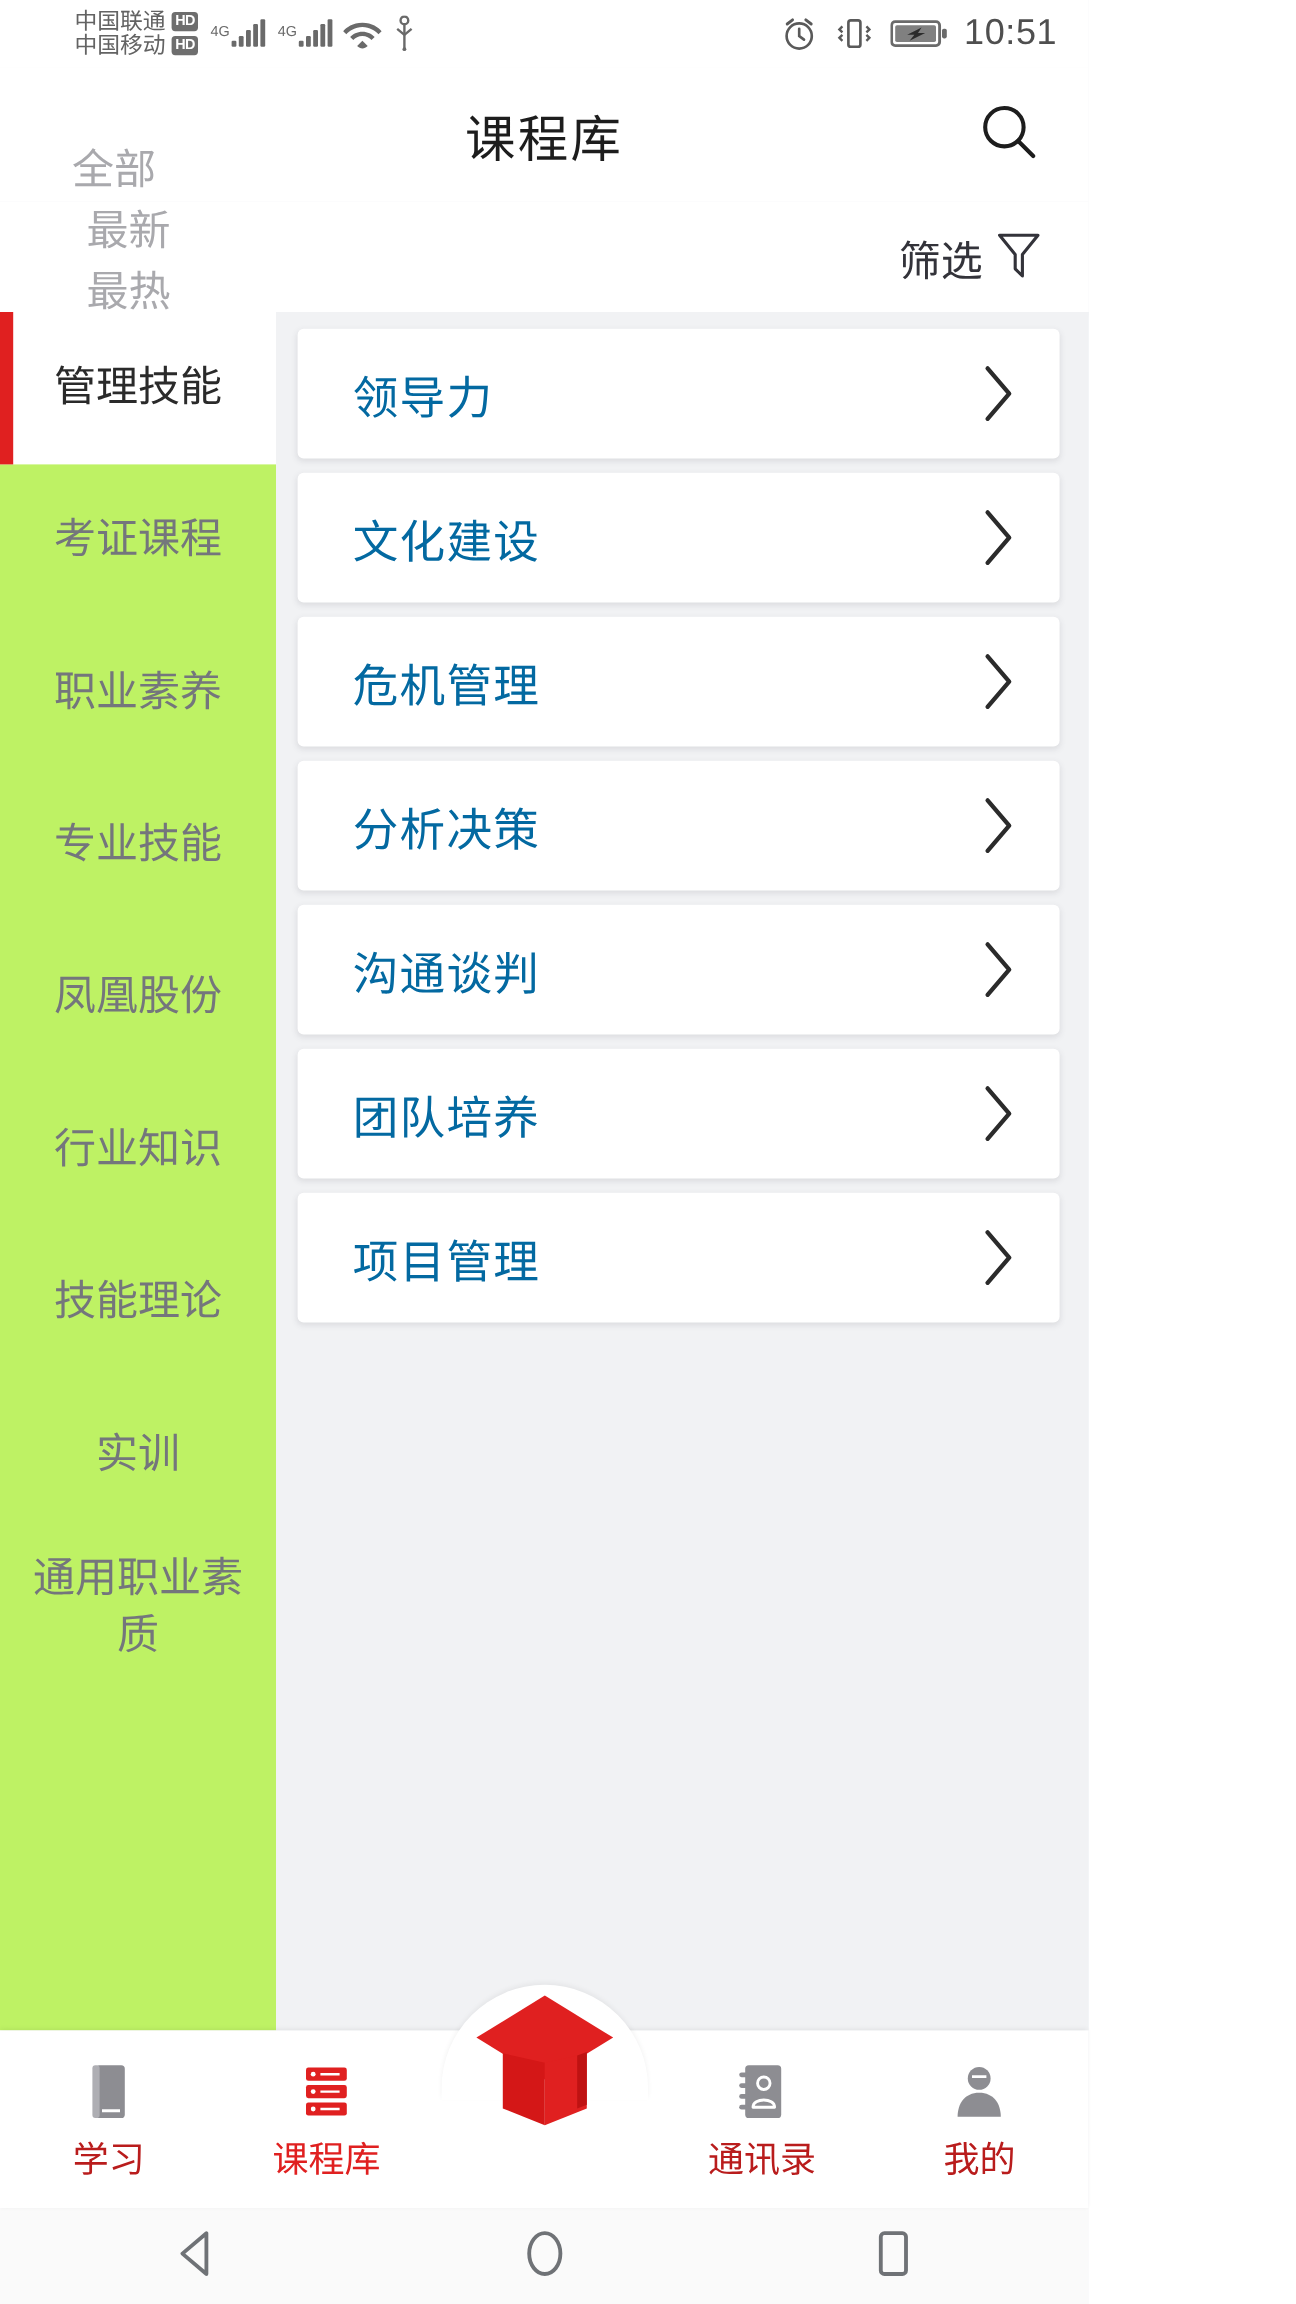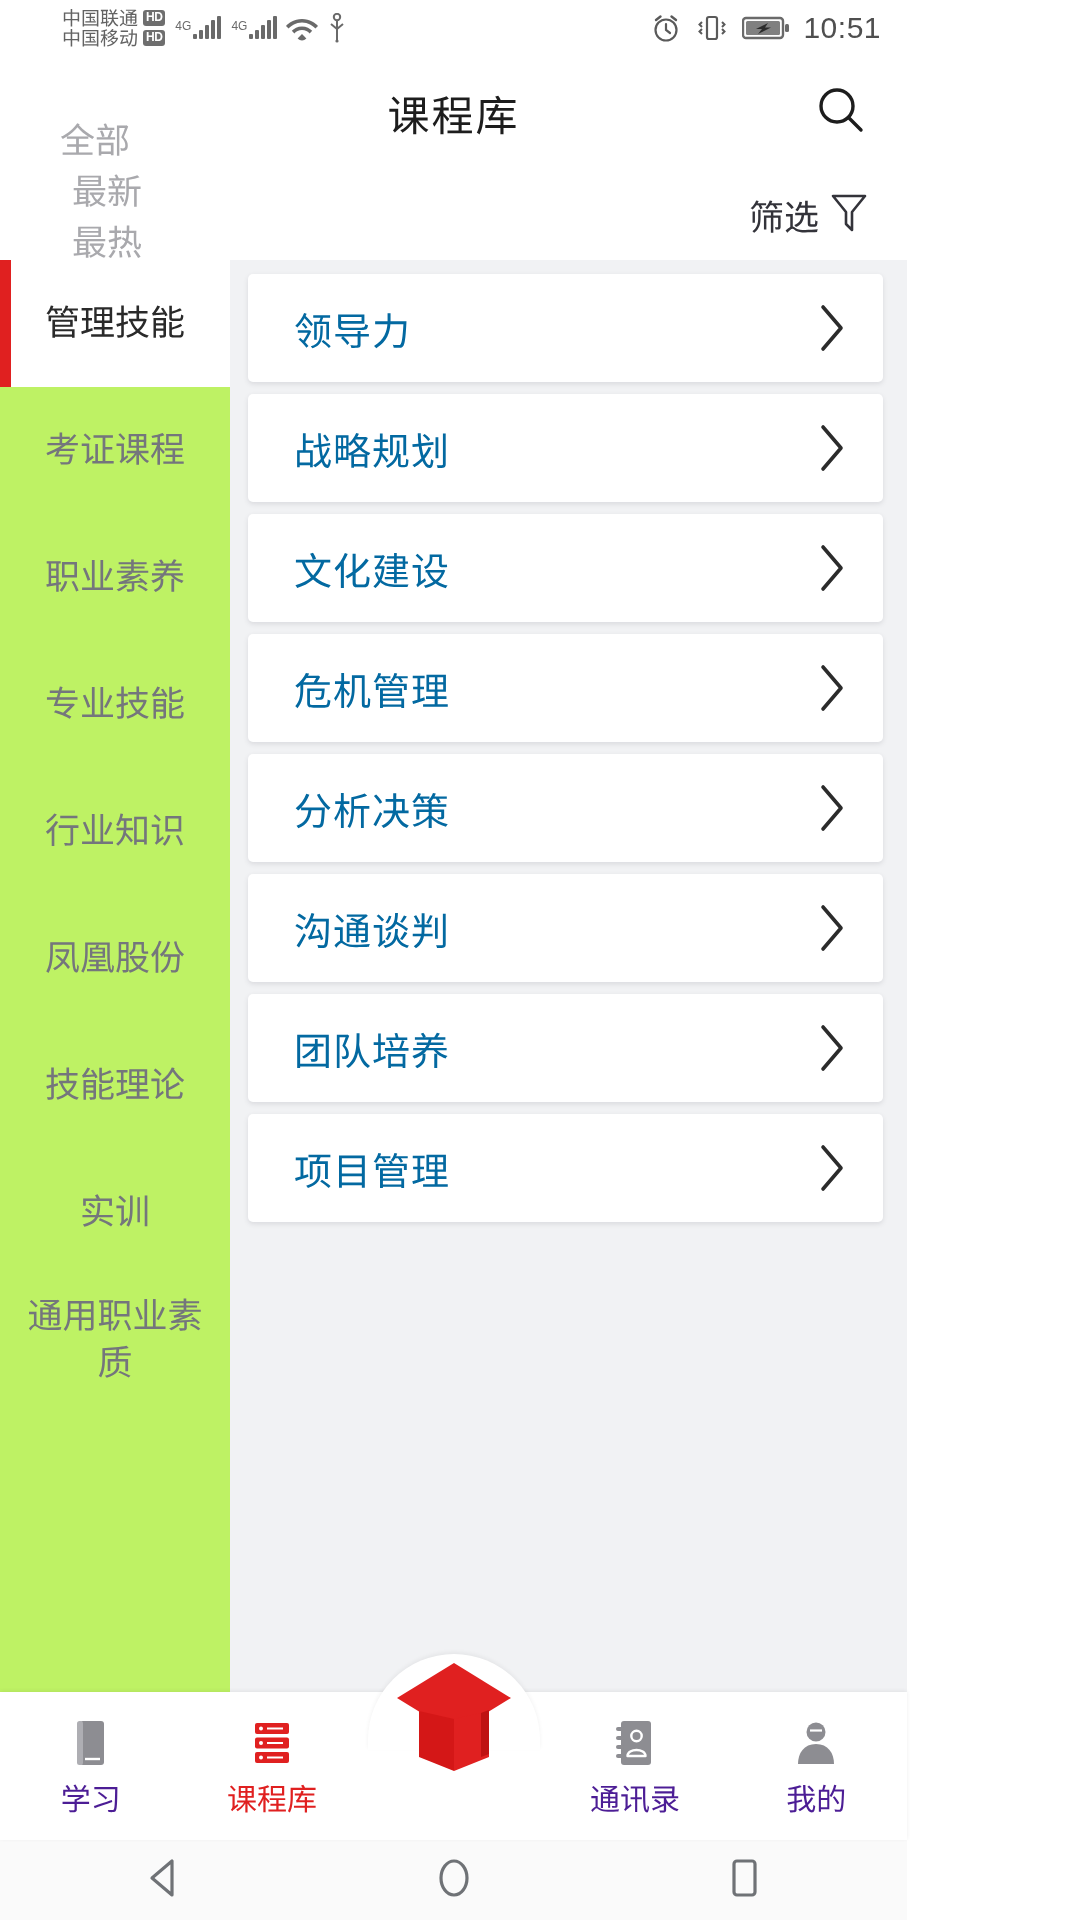--- a/index.html
+++ b/index.html
@@ -116,21 +116,21 @@
     flex:0 0 148px; height:148px; background:#ffffff;
     display:flex; align-items:stretch; position:relative;
     box-shadow:0 -1px 4px rgba(0,0,0,0.07);
   }
   .nav-item {
     flex:1 1 0; display:flex; flex-direction:column;
     align-items:center; justify-content:center; gap:8px; cursor:pointer;
     padding-top:6px;
   }
   .nav-item.spacer { pointer-events:none; }
-  .nav-label { font-size:30px; color:#4c1d95; }
+  .nav-label { font-size:30px; color:#b91c1c; }
   .nav-item.active .nav-label { color:#e02020; }
   .nav-icon { height:48px; display:flex; align-items:center; justify-content:center; }
 
   .fab-notch {
     position:absolute; left:50%; transform:translateX(-50%);
     top:-38px; width:172px; height:96px;
     background:#ffffff; border-radius:86px 86px 0 0;
     box-shadow:0 -2px 4px rgba(0,0,0,0.05);
   }
   .fab {
@@ -265,38 +265,30 @@
     <div class="tabrow-shadow"></div>
   </div>
 
   <div class="body">
 
     <div class="sidebar">
       <div class="cat active">管理技能</div>
       <div class="cat">考证课程</div>
       <div class="cat">职业素养</div>
       <div class="cat">专业技能</div>
+      <div class="cat">凤凰股份</div>
       <div class="cat">行业知识</div>
-      <div class="cat">凤凰股份</div>
       <div class="cat">技能理论</div>
       <div class="cat">实训</div>
       <div class="cat">通用职业素质</div>
     </div>
 
     <div class="listpane">
       <div class="card">
         <span class="card-title">领导力</span>
-        <span class="chev">
-          <svg width="34" height="50" viewBox="0 0 34 50">
-              <path d="M8 4 L26 25 L8 46" fill="none" stroke="#2b2b2b" stroke-width="3.6" stroke-linecap="round" stroke-linejoin="round"></path>
-            </svg>
-        </span>
-      </div>
-      <div class="card">
-        <span class="card-title">战略规划</span>
         <span class="chev">
           <svg width="34" height="50" viewBox="0 0 34 50">
               <path d="M8 4 L26 25 L8 46" fill="none" stroke="#2b2b2b" stroke-width="3.6" stroke-linecap="round" stroke-linejoin="round"></path>
             </svg>
         </span>
       </div>
       <div class="card">
         <span class="card-title">文化建设</span>
         <span class="chev">
           <svg width="34" height="50" viewBox="0 0 34 50">

